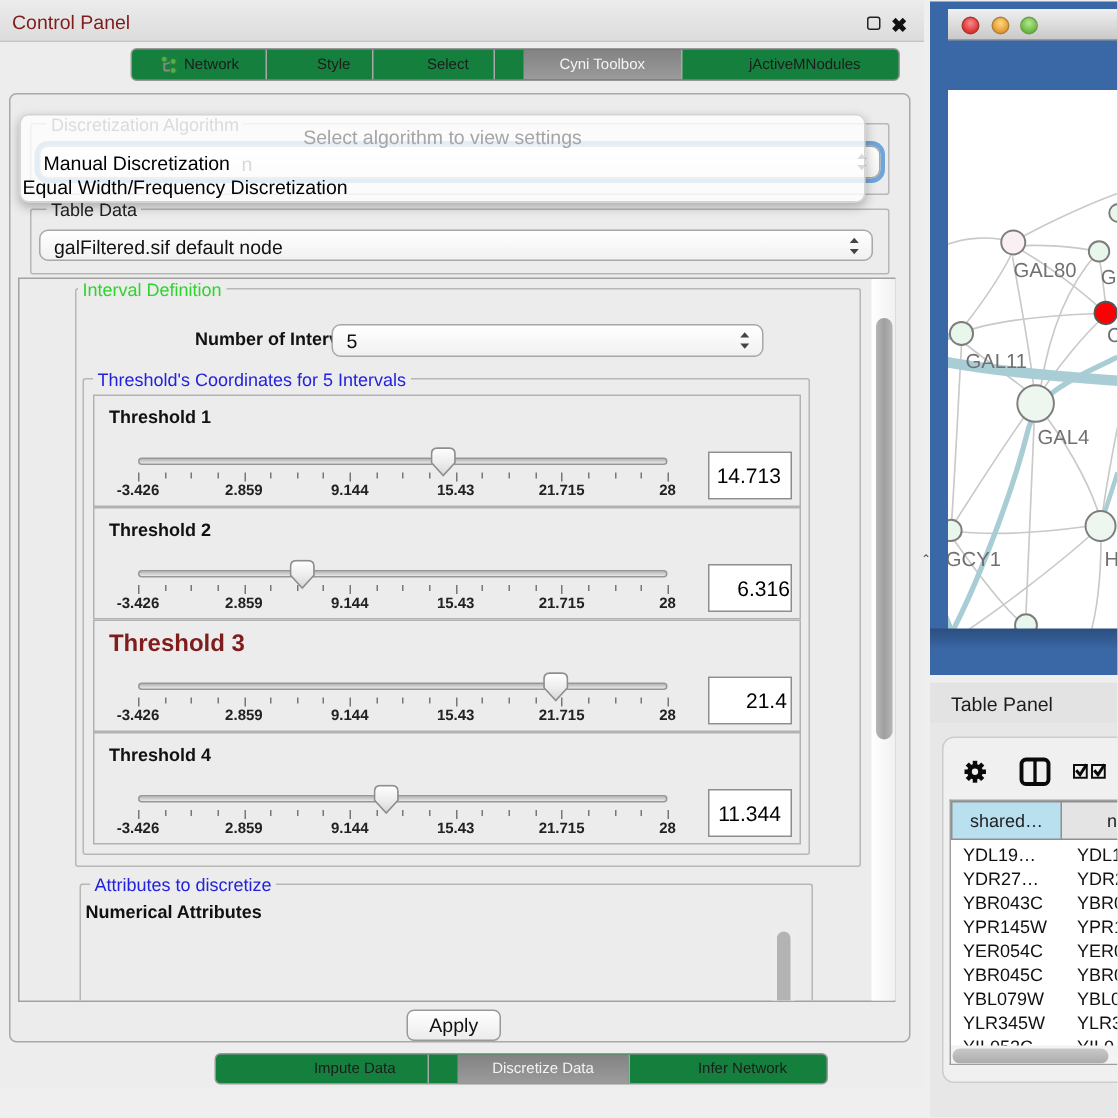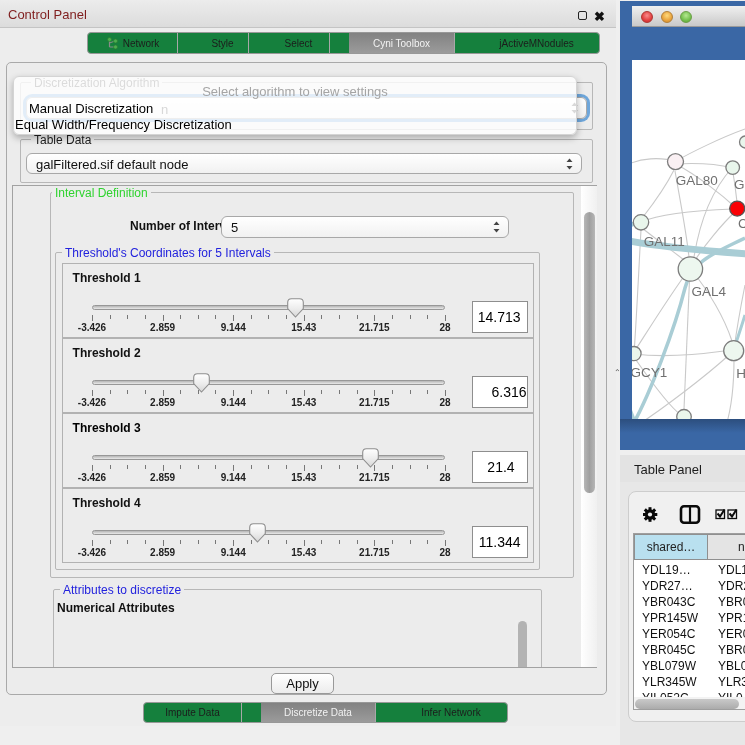--- a/index.html
+++ b/index.html
@@ -169,21 +169,21 @@
                 <stop offset="0" stop-color="#ffffff"></stop>
                 <stop offset="0.55" stop-color="#ececec"></stop>
                 <stop offset="1" stop-color="#d6d6d6"></stop>
               </linearGradient>
             </defs>
             <path d="M 0.7,4.5 Q 0.7,0.7 4.5,0.7 L 12.5,0.7 Q 16.3,0.7 16.3,4.5 L 16.3,10.5 L 8.5,19 L 0.7,10.5 Z" fill="url(#tg1)" stroke="#8e8e8e" stroke-width="1.1"></path>
           </svg>
           <div style="position:absolute; left:409px; top:37px; width:56px; height:32px; background:#fff; border:1px solid #8e8e8e; font-size:14px; color:#000; text-align:right; line-height:30px; padding-right:0;">6.316</div>
         </div>
         <div style="position:absolute; left:48.6px; top:227px; width:472px; height:75px; border:1px solid #b2b2b2; background:#ececec;">
-          <div style="position:absolute; left:10px; top:7px; font-weight:bold; font-size:12px; color:#000000;">Threshold 3</div>
+          <div style="position:absolute; left:10px; top:7px; font-weight:bold; font-size:16px; color:#7f1d1d;">Threshold 3</div>
           <div style="position:absolute; left:29.4px; top:41px; width:353px; height:5px; background:linear-gradient(#b5b5b5,#e9e9e9); border:1px solid #979797; border-radius:3.5px;"></div>
           <div style="position:absolute; left:29.4px; top:51px; width:1px; height:6px; background:#777;"></div>
           <div style="position:absolute; left:47.0px; top:51px; width:1px; height:4px; background:#777;"></div>
           <div style="position:absolute; left:64.7px; top:51px; width:1px; height:4px; background:#777;"></div>
           <div style="position:absolute; left:82.3px; top:51px; width:1px; height:4px; background:#777;"></div>
           <div style="position:absolute; left:100.0px; top:51px; width:1px; height:6px; background:#777;"></div>
           <div style="position:absolute; left:117.7px; top:51px; width:1px; height:4px; background:#777;"></div>
           <div style="position:absolute; left:135.3px; top:51px; width:1px; height:4px; background:#777;"></div>
           <div style="position:absolute; left:152.9px; top:51px; width:1px; height:4px; background:#777;"></div>
           <div style="position:absolute; left:170.6px; top:51px; width:1px; height:6px; background:#777;"></div>
@@ -208,21 +208,21 @@
           <svg width="17" height="20" viewBox="0 0 17 20" style="position:absolute; left:299.7px; top:34px;">
             <defs>
               <linearGradient id="tg2" x1="0" y1="0" x2="0" y2="1">
                 <stop offset="0" stop-color="#ffffff"></stop>
                 <stop offset="0.55" stop-color="#ececec"></stop>
                 <stop offset="1" stop-color="#d6d6d6"></stop>
               </linearGradient>
             </defs>
             <path d="M 0.7,4.5 Q 0.7,0.7 4.5,0.7 L 12.5,0.7 Q 16.3,0.7 16.3,4.5 L 16.3,10.5 L 8.5,19 L 0.7,10.5 Z" fill="url(#tg2)" stroke="#8e8e8e" stroke-width="1.1"></path>
           </svg>
-          <div style="position:absolute; left:409px; top:37px; width:56px; height:32px; background:#fff; border:1px solid #8e8e8e; font-size:14px; color:#000; text-align:right; line-height:30px; padding-right:12px;">21.4</div>
+          <div style="position:absolute; left:409px; top:37px; width:56px; height:32px; background:#fff; border:1px solid #8e8e8e; font-size:14px; color:#000; text-align:right; line-height:30px; padding-right:2px;">21.4</div>
         </div>
         <div style="position:absolute; left:48.6px; top:302px; width:472px; height:75px; border:1px solid #b2b2b2; background:#ececec;">
           <div style="position:absolute; left:10px; top:7px; font-weight:bold; font-size:12px; color:#111;">Threshold 4</div>
           <div style="position:absolute; left:29.4px; top:41px; width:353px; height:5px; background:linear-gradient(#b5b5b5,#e9e9e9); border:1px solid #979797; border-radius:3.5px;"></div>
           <div style="position:absolute; left:29.4px; top:51px; width:1px; height:6px; background:#777;"></div>
           <div style="position:absolute; left:47.0px; top:51px; width:1px; height:4px; background:#777;"></div>
           <div style="position:absolute; left:64.7px; top:51px; width:1px; height:4px; background:#777;"></div>
           <div style="position:absolute; left:82.3px; top:51px; width:1px; height:4px; background:#777;"></div>
           <div style="position:absolute; left:100.0px; top:51px; width:1px; height:6px; background:#777;"></div>
           <div style="position:absolute; left:117.7px; top:51px; width:1px; height:4px; background:#777;"></div>
@@ -268,21 +268,21 @@
       <div class="abs" style="left:3px; top:1px; width:9px; height:60px; background:#b3b3b3; border-radius:5px;"></div>
     </div>
   </div>
 
   <div class="abs" style="left:581px; top:186px; width:16px; height:481px; background:linear-gradient(90deg,#ffffff,#f0f0f0);"></div>
   <div class="abs" style="left:583.5px; top:212px; width:11px; height:281px; background:linear-gradient(90deg,#b6b6b6,#9f9f9f,#b6b6b6); border-radius:6px;"></div>
 
   <div class="abs" style="left:271px; top:673px; width:63px; height:21px; background:linear-gradient(#ffffff,#ececec);
        border:1px solid #999; border-radius:5px; text-align:center; font-size:13px; color:#111; line-height:19px;">Apply</div>
 
-  <div class="seg" style="left:143px; top:702px; height:21px;">
+  <div class="seg" style="left:143px; top:702px; height:21px;padding-left:44px;">
     <div style="width:98px;">Impute Data</div>
     <div class="sel" style="width:115px;">Discretize Data</div>
     <div style="width:112px;">Infer Network</div>
   </div>
 </div>
 
 <div class="abs" style="left:614px; top:368px; width:6px; height:7px; font-size:8px; color:#555;">⌃</div>
 
 <div class="abs" style="left:620px; top:1px; width:125px; height:449px; background:#3a67a5;"></div>
 <div class="abs" style="left:632px; top:6px; width:113px; height:21px;

